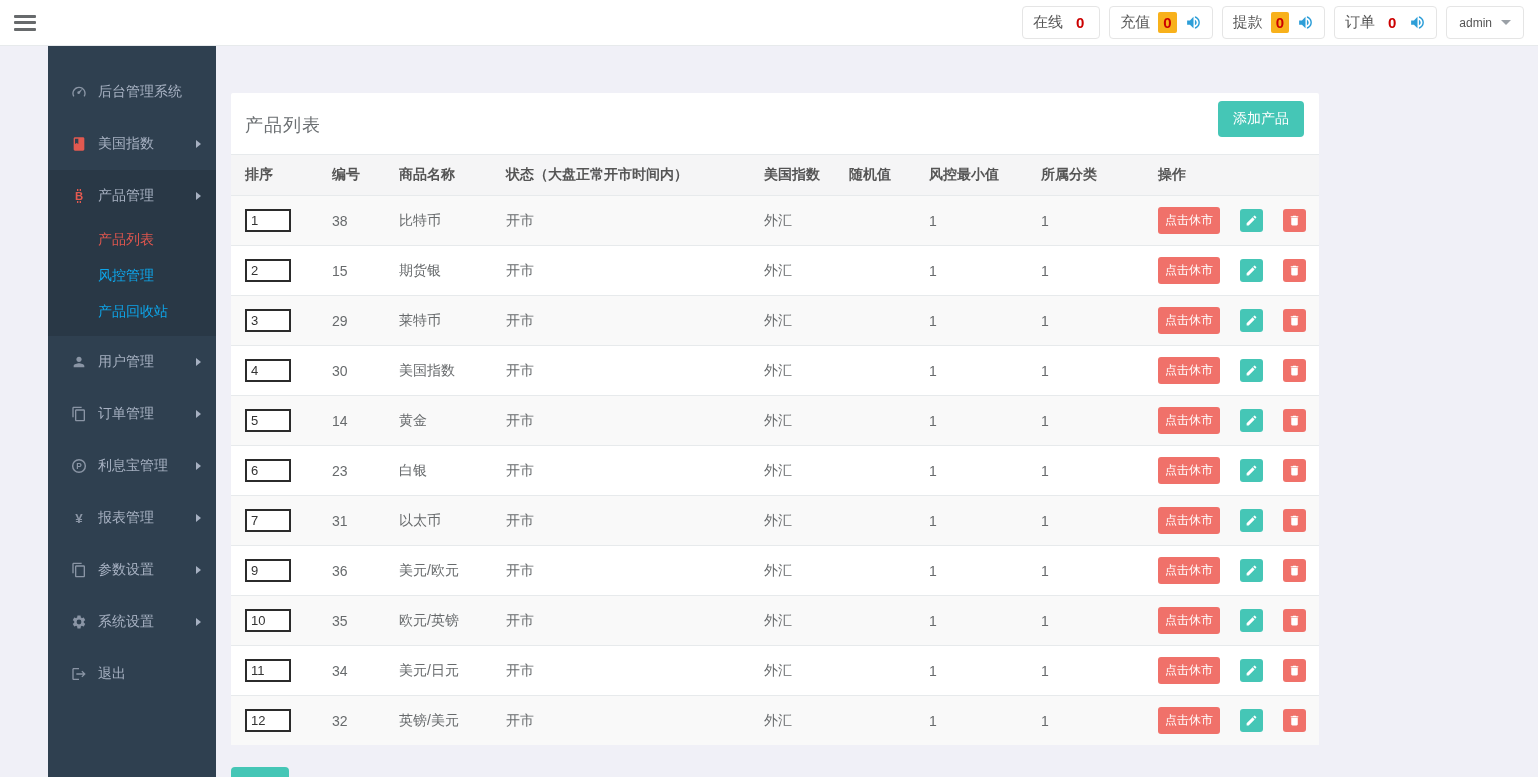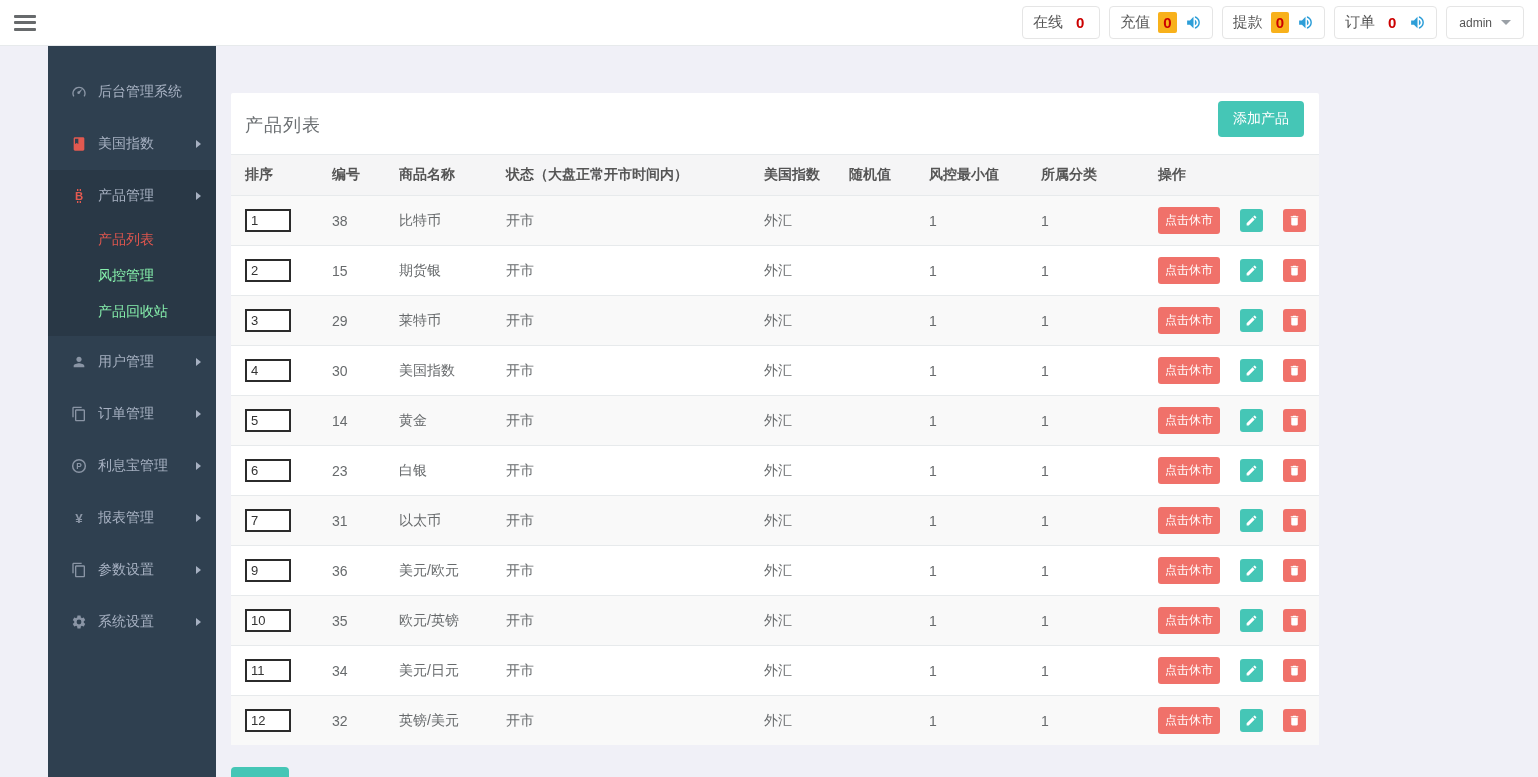--- a/index.html
+++ b/index.html
@@ -31,21 +31,21 @@
   .menu-item { }
   .menu-link { display:flex; align-items:center; padding:17px 15px 17px 22px; cursor:pointer; }
   .mi { width:18px; margin-right:10px; display:inline-flex; justify-content:center; color:#8a95a5; }
   .mi svg { width:16px; height:16px; fill:currentColor; }
   .mi.red { color:#e25950; }
   .menu-label { flex:1; }
   .caret-right { width:0; height:0; border-top:4px solid transparent;
     border-bottom:4px solid transparent; border-left:5px solid #a7b1c2; margin-left:6px; }
   .menu-item.active { background:#293846; }
   .submenu { padding-bottom:6px; }
-  .menu-sub { padding:9px 15px 9px 50px; cursor:pointer; color:#86efac; }
+  .menu-sub { padding:9px 15px 9px 50px; cursor:pointer; color:#0ea5e9; }
   .menu-sub.active { color:#e0564e; }
 
   
   .main { flex:1; position:relative; }
   .panel { width:1088px; margin:47px 0 0 15px; background:#fff; border-radius:2px; }
   .panel-heading { position:relative; padding:20px 20px 17px 14px; border-bottom:1px solid #e7eaec; }
   .panel-title { font-size:18px; color:#6b6f72; letter-spacing:1px; }
   .btn-teal { background:#45c6b6; color:#fff; border:none; border-radius:4px;
     padding:9px 15px; font-size:14px; cursor:pointer; }
   .add-btn { position:absolute; right:15px; top:8px; }
@@ -222,20 +222,30 @@
           <div class="menu-link">
             <span class="mi">
               <svg viewBox="0 0 24 24">
                 <path d="M19.14 12.94c.04-.3.06-.61.06-.94 0-.32-.02-.64-.07-.94l2.03-1.58a.5.5 0 0 0 .12-.61l-1.92-3.32a.5.5 0 0 0-.59-.22l-2.39.96c-.5-.38-1.03-.7-1.62-.94l-.36-2.54a.48.48 0 0 0-.48-.41h-3.84c-.24 0-.43.17-.47.41l-.36 2.54c-.59.24-1.13.57-1.62.94l-2.39-.96a.5.5 0 0 0-.59.22L2.74 8.87a.49.49 0 0 0 .12.61l2.03 1.58c-.05.3-.09.63-.09.94s.02.64.07.94l-2.03 1.58a.5.5 0 0 0-.12.61l1.92 3.32c.12.22.37.29.59.22l2.39-.96c.5.38 1.03.7 1.62.94l.36 2.54c.05.24.24.41.48.41h3.84c.24 0 .44-.17.47-.41l.36-2.54c.59-.24 1.13-.56 1.62-.94l2.39.96c.22.08.47 0 .59-.22l1.92-3.32a.5.5 0 0 0-.12-.61l-2.01-1.58zM12 15.6A3.6 3.6 0 1 1 12 8.4a3.6 3.6 0 0 1 0 7.2z"></path>
               </svg>
             </span>
             <span class="menu-label">系统设置</span>
             <span class="caret-right"></span>
           </div>
         </div>
+        <div class="menu-item">
+          <div class="menu-link">
+            <span class="mi">
+              <svg viewBox="0 0 24 24">
+                <path d="M17 7l-1.41 1.41L18.17 11H8v2h10.17l-2.58 2.58L17 17l5-5zM4 5h8V3H4c-1.1 0-2 .9-2 2v14c0 1.1.9 2 2 2h8v-2H4V5z"></path>
+              </svg>
+            </span>
+            <span class="menu-label">退出</span>
+          </div>
+        </div>
       </div>
   </div>
 
   <div class="main">
     <div class="panel">
       <div class="panel-heading">
         <span class="panel-title">产品列表</span>
         <button class="btn-teal add-btn">添加产品</button>
       </div>
       <table>

